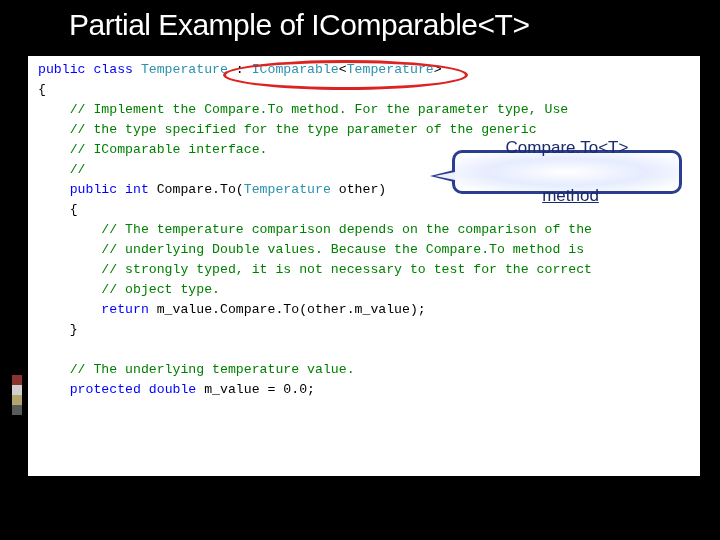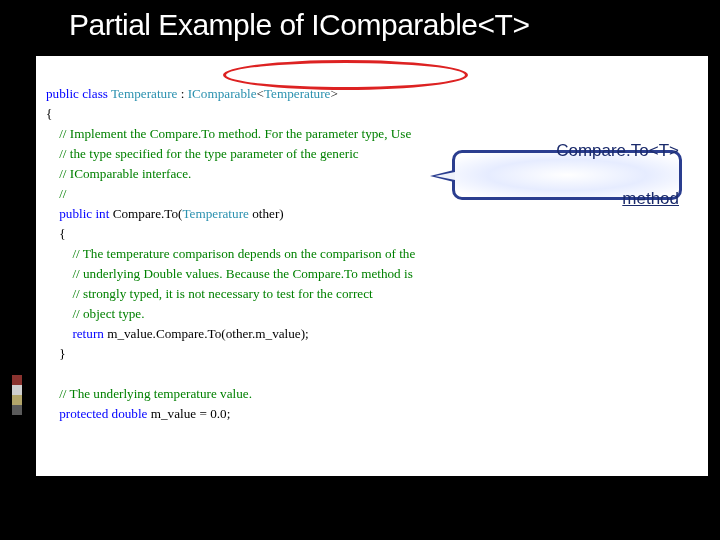--- a/index.html
+++ b/index.html
@@ -37,27 +37,27 @@
     flex-direction: column;
     z-index: 6;
   }
   .cb { width: 10px; height: 10px; }
   .cb1 { background: #8a332f; }
   .cb2 { background: #cfcfcf; }
   .cb3 { background: #b2a56a; }
   .cb4 { background: #5a5a5a; }
   .code-panel {
     position: absolute;
-    left: 36px;
+    left: 28px;
     top: 56px;
     width: 672px;
     height: 420px;
     background: #fff;
-    padding: 28px 10px;
-    font-family: Liberation Serif, serif;
+    padding: 4px 10px;
+    font-family: Liberation Mono, monospace;
     font-size: 13.2px;
     line-height: 20px;
     color: #000;
   }
   .kw { color: #0000ff; }
   .cls { color: #2b91af; }
   .cm { color: #008000; }
   .red-ellipse {
     position: absolute;
     border: 3px solid #d22;
@@ -72,28 +72,28 @@
   .callout {
     position: absolute;
     left: 452px;
     top: 150px;
     width: 230px;
     height: 50px;
     z-index: 11;
   }
   .callout-box {
     width: 230px;
-    height: 50px;
+    height: 44px;
     border: 3px solid #2a3d8f;
     border-radius: 10px;
     background: radial-gradient(ellipse at center, #ffffff 0%, #e6ecff 50%, #ffffff 90%);
     color: #1a2a6b;
     display: flex;
     flex-direction: column;
-    align-items: flex-end;
+    align-items: center;
     justify-content: center;
     font-family: Arial, sans-serif;
     font-size: 17px;
     line-height: 20px;
     gap: 28px;
   }
   .callout-line2 { text-decoration: underline; padding-left: 7px; }
   .callout-tail {
     position: absolute;
     left: -22px;

